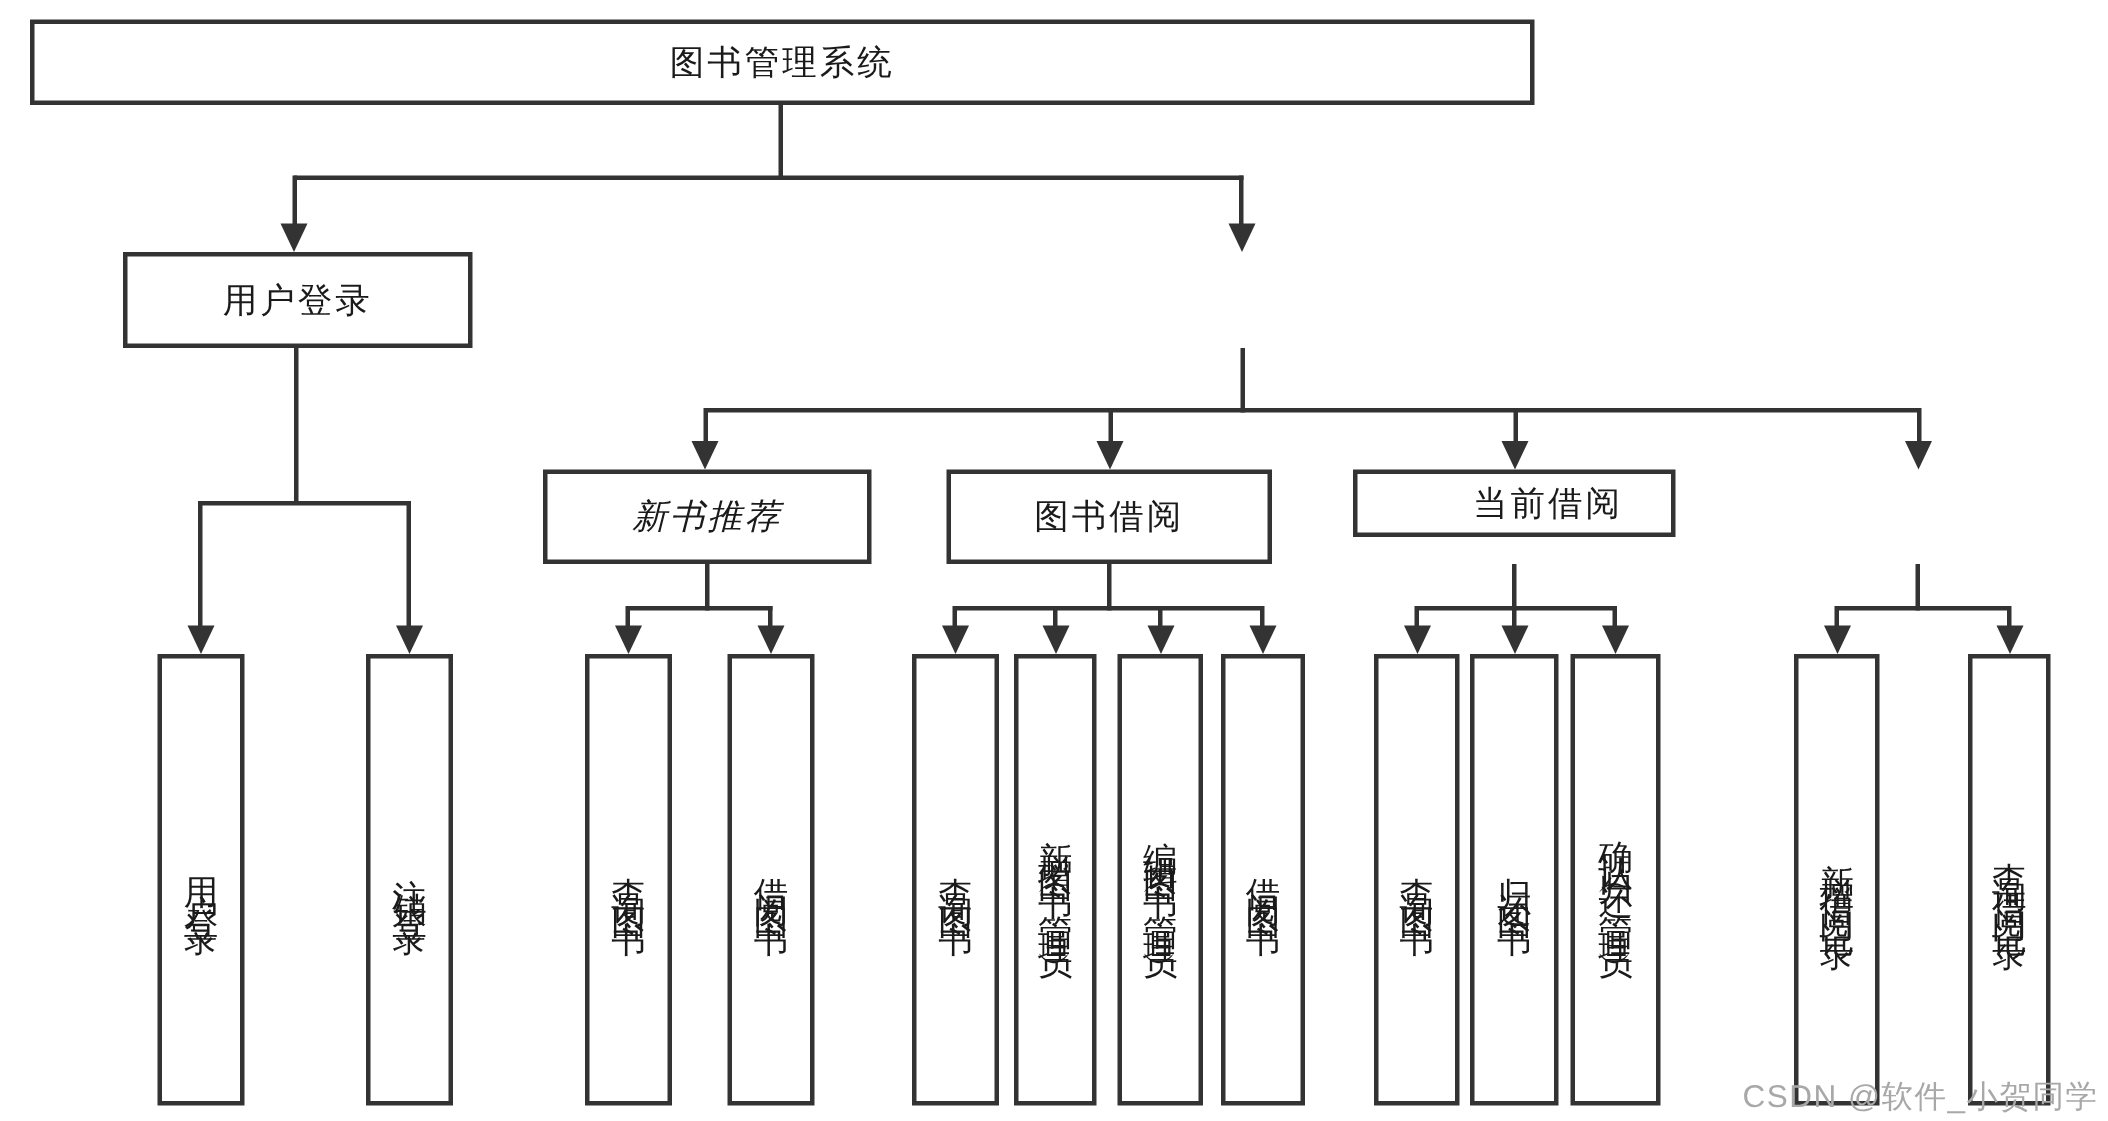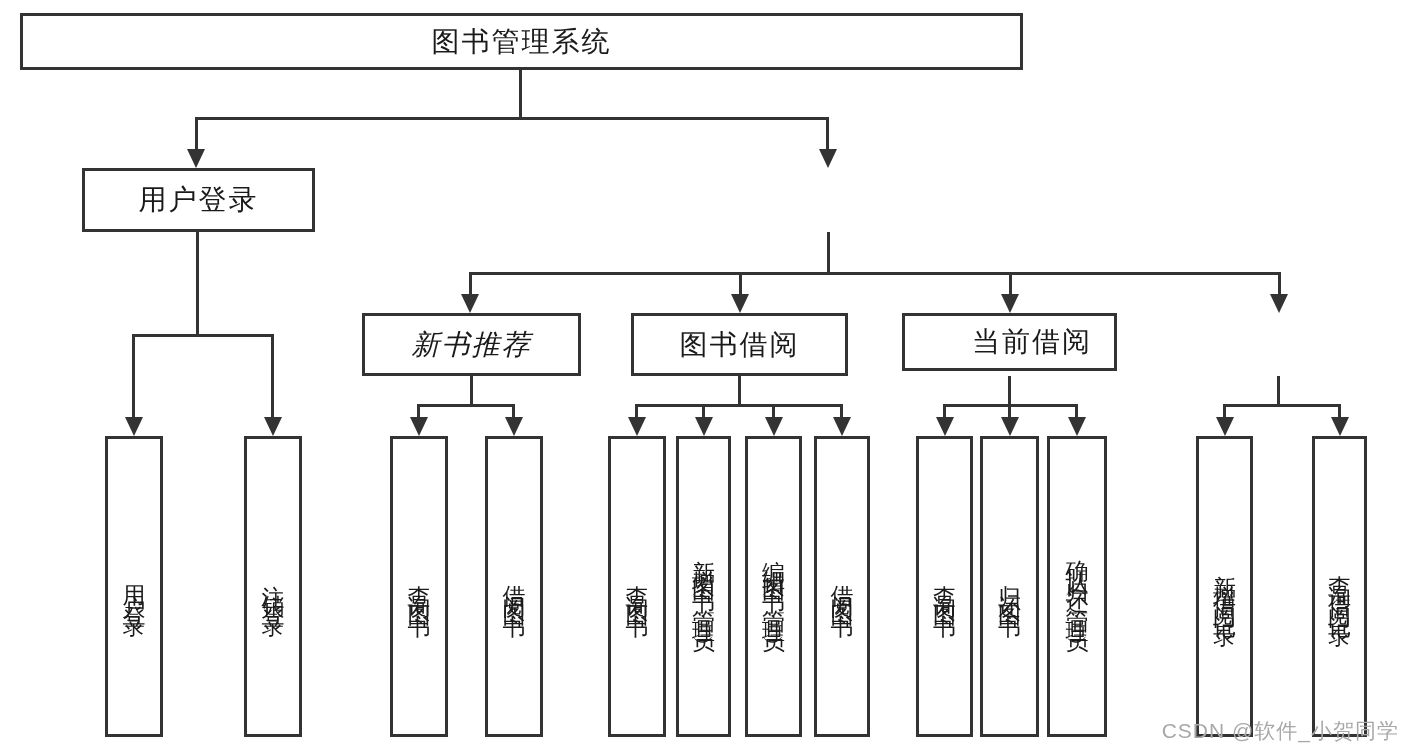--- a/index.html
+++ b/index.html
@@ -13,21 +13,21 @@
   .box {
     position:absolute;
     box-sizing:border-box;
     border:3px solid #333333;
     background:#ffffff;
     display:flex;
     align-items:center;
     justify-content:center;
     color:#1a1a1a;
   }
-  .h-label { font-size:28px; letter-spacing:2px; white-space:nowrap; }
+  .h-label { font-size:23px; letter-spacing:2px; white-space:nowrap; }
   .leaf {
     writing-mode:vertical-rl;
     text-orientation:mixed;
     font-size:23px;
     letter-spacing:10px;
     line-height:1;
   }
   .vline { position:absolute; width:3px; background:#333333; }
   .hline { position:absolute; height:3px; background:#333333; }
   .arrow {
@@ -83,21 +83,21 @@
   <div class="arrow" style="left:1001px; top:294px;"></div>
   <div class="vline" style="left:1278px; top:272px; height:23px;"></div>
   <div class="arrow" style="left:1270px; top:294px;"></div>
 
   <div class="box" style="left:362px; top:313px; width:219px; height:63px;font-style:italic;">
     <span class="h-label">新书推荐</span>
   </div>
   <div class="box" style="left:631px; top:313px; width:217px; height:63px;">
     <span class="h-label">图书借阅</span>
   </div>
-  <div class="box" style="left:902px; top:313px; width:215px; height:58px;padding-left:45px;">
+  <div class="box" style="left:902px; top:313px; width:215px; height:45px;padding-left:45px;">
     <span class="h-label">当前借阅</span>
   </div>
 
   <div class="vline" style="left:470px; top:376px; height:31px;"></div>
   <div class="hline" style="left:419px; top:404px; width:96px;"></div>
   <div class="vline" style="left:417px; top:404px; height:14px;"></div>
   <div class="arrow" style="left:410px; top:417px;"></div>
   <div class="vline" style="left:512px; top:404px; height:14px;"></div>
   <div class="arrow" style="left:505px; top:417px;"></div>
 

